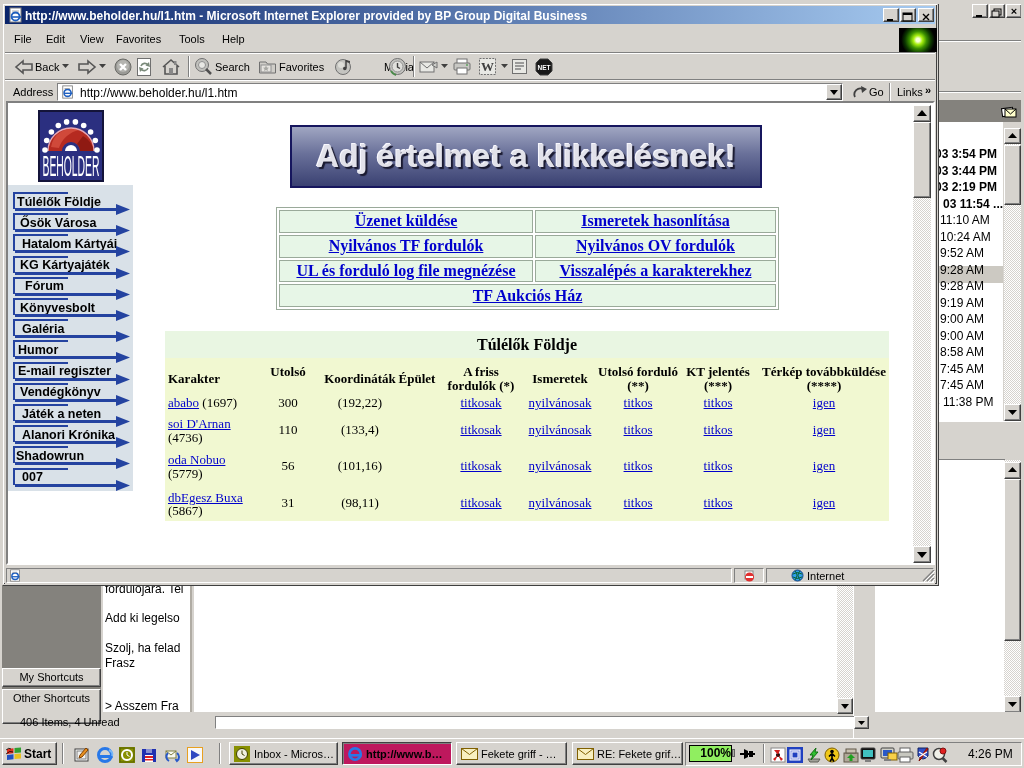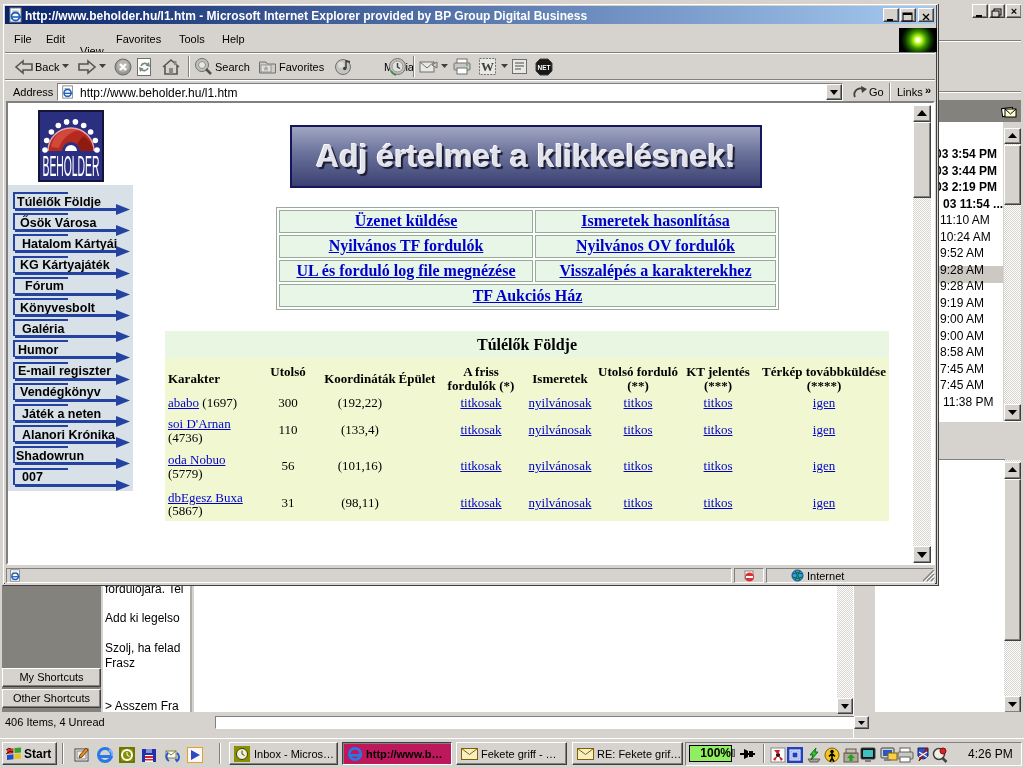--- a/index.html
+++ b/index.html
@@ -87,42 +87,42 @@
     </svg></div>
 
 <div class="abs" style="left:1021px;top:0;width:3px;height:737px;background:#d6d3ce;"></div>
 
 <div class="abs" style="left:855px;top:712px;width:169px;height:26px;background:#d6d3ce;"></div>
 
 <div id="msgwin" class="abs" style="left:0;top:578px;width:875px;height:160px;background:#d6d3ce;">
 
   <div class="abs" style="left:2px;top:0;width:99px;height:134px;background:#84827d;"></div>
   <div class="abs btn3d" style="left:2px;top:90px;width:99px;height:19px;font:11px 'Liberation Sans';text-align:center;line-height:17px;">My Shortcuts</div>
-  <div class="abs btn3d" style="left:2px;top:111px;width:99px;height:19px;font:11px 'Liberation Sans';text-align:center;line-height:17px;">Other Shortcuts</div>
+  <div class="abs btn3d" style="left:2px;top:111px;width:99px;height:35px;font:11px 'Liberation Sans';text-align:center;line-height:17px;">Other Shortcuts</div>
 
   <div class="abs" style="left:103px;top:0;width:89px;height:134px;background:#fff;border-right:2px solid #b0aca4;"></div>
   <div class="abs" style="left:105px;top:4px;width:90px;font:12px 'Liberation Sans';line-height:15px;color:#000;">
     <div>fordulojara. Tel</div>
       <div style="margin-top:14px;">Add ki legelso</div>
       <div style="margin-top:15px;">Szolj, ha felad</div>
       <div>Frasz</div>
       <div style="margin-top:28px;">&gt; Asszem Fra</div>
   </div>
 
   <div class="abs" style="left:194px;top:0;width:643px;height:134px;background:#fff;"></div>
 
   <div class="abs sbtrack" style="left:837px;top:0;width:16px;height:136px;"></div>
   <div class="abs btn3d" style="left:837px;top:120px;width:16px;height:16px;"><svg width="14" height="14">
         <polygon points="7,10 11,5 3,5" fill="#000"></polygon>
       </svg></div>
 
   <div class="abs" style="left:853px;top:0;width:22px;height:160px;background:#d6d3ce;border-left:1px solid #fff;"></div>
 
   <div class="abs" style="left:2px;top:136px;width:871px;height:16px;font:11px 'Liberation Sans';color:#000;">
-    <span style="position:absolute;left:3px;top:2px;">406 Items, 4 Unread</span>
+    <span style="position:absolute;left:18px;top:2px;">406 Items, 4 Unread</span>
     <div class="abs sunken" style="left:213px;top:2px;width:644px;height:13px;background:#fff;"></div>
     <div class="abs btn3d" style="left:852px;top:2px;width:15px;height:13px;"><svg width="13" height="11">
           <polygon points="6.5,8 10,4 3,4" fill="#000"></polygon>
         </svg></div>
   </div>
 </div>
 
 <div id="ie" class="abs" style="left:2px;top:3px;width:936px;height:582px;background:#d6d3ce;border:1px solid #d6d3ce;box-shadow: inset 1px 1px 0 #fff, inset -1px -1px 0 #404040, 1px 1px 0 #404040;">
 
   <div class="abs" style="left:2px;top:2px;width:930px;height:18px;background:linear-gradient(to right,#0a246a,#a6caf0);"></div>
@@ -140,21 +140,21 @@
         <rect x="2" y="2" width="9" height="8" fill="none" stroke="#000"></rect>
         <rect x="2" y="2" width="9" height="2" fill="#000"></rect>
       </svg></div>
   <div class="abs btn3d" style="left:915px;top:4px;width:16px;height:14px;"><svg width="14" height="12">
         <path d="M4 3 L10 9 M10 3 L4 9" stroke="#000" stroke-width="1.4"></path>
       </svg></div>
 
   <div class="abs" style="left:2px;top:22px;width:930px;height:26px;background:#d6d3ce;font:11px 'Liberation Sans';color:#000;">
     <span style="position:absolute;left:9px;top:7px;">File</span>
     <span style="position:absolute;left:41px;top:7px;">Edit</span>
-    <span style="position:absolute;left:75px;top:19px;">View</span>
+    <span style="position:absolute;left:75px;top:7px;">View</span>
     <span style="position:absolute;left:111px;top:7px;">Favorites</span>
     <span style="position:absolute;left:174px;top:7px;">Tools</span>
     <span style="position:absolute;left:217px;top:7px;">Help</span>
 
     <div class="abs" style="left:894px;top:2px;width:38px;height:24px;background:radial-gradient(circle at 50% 50%, #f8ffd8 0 8%, #a8f010 20%, #3c9000 38%, #0c3800 58%, #000 75%);"></div>
   </div>
   <div class="abs" style="left:2px;top:48px;width:930px;height:1px;background:#808080;"></div>
   <div class="abs" style="left:2px;top:49px;width:930px;height:1px;background:#fff;"></div>
 
   <div id="toolbar" class="abs" style="left:2px;top:50px;width:930px;height:26px;background:#d6d3ce;font:11px 'Liberation Sans';color:#000;">

